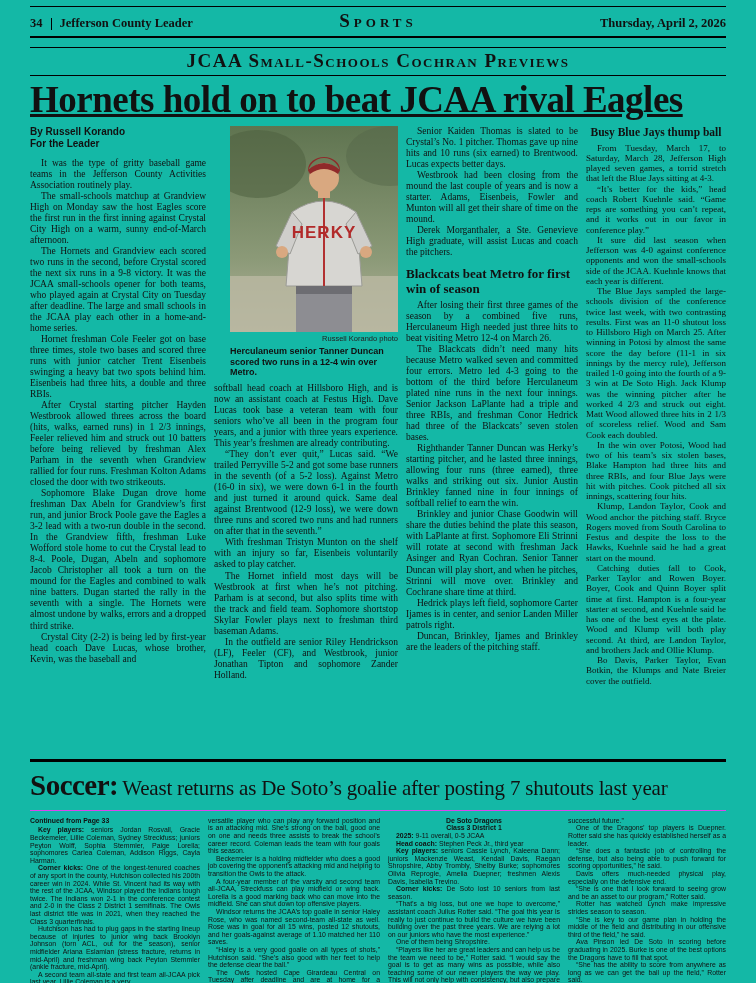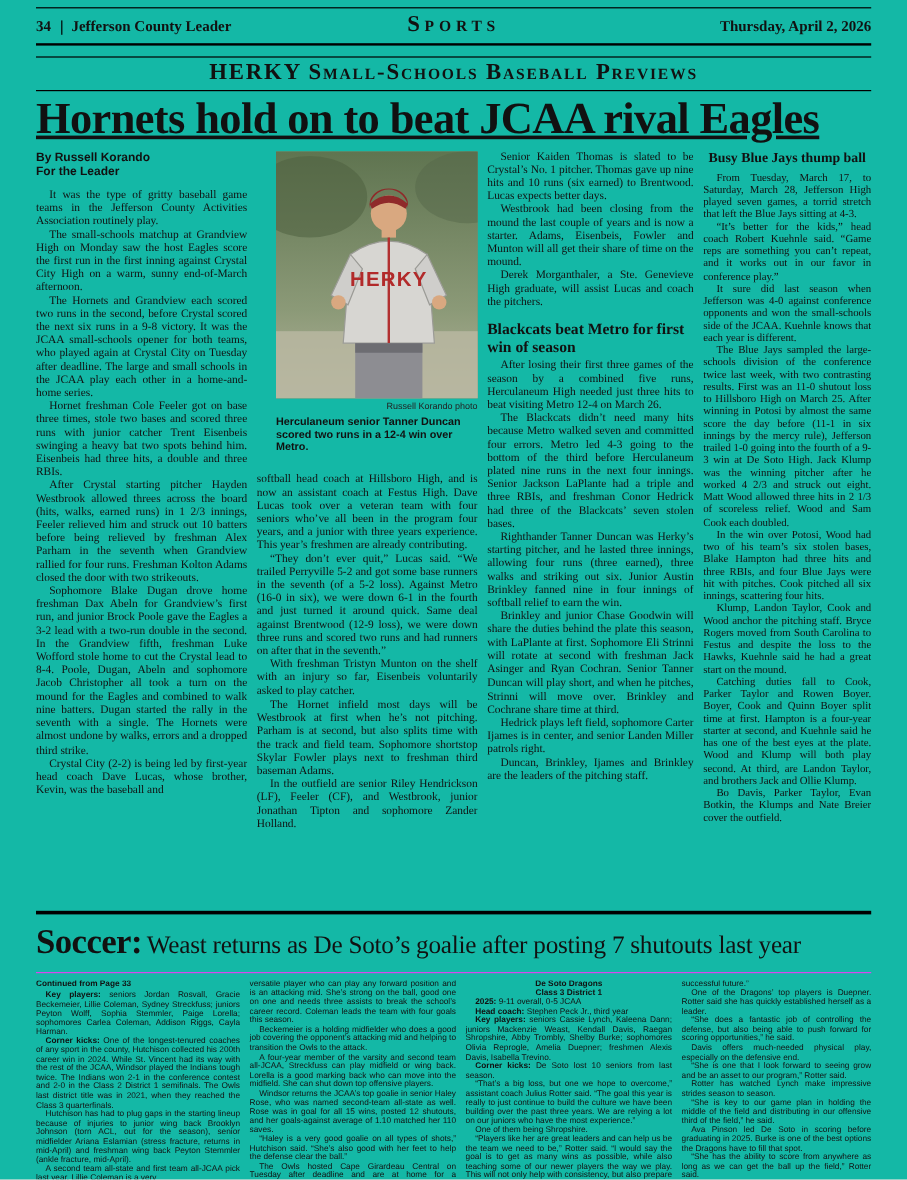--- a/index.html
+++ b/index.html
@@ -26,21 +26,21 @@
   .article-grid { display:grid; grid-template-columns:176px 184px 172px 140px; column-gap:8px; height:628px; overflow:hidden; }
   .col { overflow:hidden; }
   .bodytext { font-size:9.5px; line-height:1.16; text-align:justify; }
   .bodytext p { text-indent:11px; }
   .bodytext p.cont { text-indent:0; }
   .col-narrow .bodytext { font-size:9px; line-height:1.14; }
   .subhead { font-weight:bold; font-size:13px; line-height:1.12; margin:9px 0 4px; }
   .subhead-sm { font-weight:bold; font-size:11.5px; line-height:1.12; margin:0 0 4px;text-align:center; }
 
   
-  figure.photo { margin:0 0 17px;padding-left:16px; }
+  figure.photo { margin:0 0 5px;padding-left:16px; }
   figure.photo svg { display:block; width:184px; height:206px; background:#7c8c68; }
   .credit { font-family:"Liberation Sans", sans-serif; font-size:7.5px; text-align:right; color:#222; margin:2px 0 3px; }
   .caption { font-family:"Liberation Sans", sans-serif; font-weight:bold; font-size:9px; line-height:1.2; }
 
   
   .soccer-banner { border-top:3px solid #000; border-bottom:1px solid #d946ef; margin-top:5px; padding:7px 0 8px; white-space:nowrap; overflow:hidden; }
   .soccer-label { font-weight:bold; font-size:29px; letter-spacing:-0.5px; }
   .soccer-headline { font-size:21px; font-weight:normal; letter-spacing:-0.2px; }
 
   
@@ -60,21 +60,21 @@
   <div class="topbar">
     <div class="left">
       <span>34</span>
       <span class="vdiv"></span>
       <span>Jefferson County Leader</span>
     </div>
     <div class="sports-title">Sports</div>
     <div class="right">Thursday, April 2, 2026</div>
   </div>
 
-  <div class="kicker">HERKY Small-Schools Baseball Previews</div>
+  <div class="kicker">JCAA Small-Schools Cochran Previews</div>
 
   <h1 class="headline">Hornets hold on to beat JCAA rival Eagles</h1>
 
   <div class="article-grid">
 
     <div class="col">
       <div class="byline">
         <div>By Russell Korando</div>
         <div>For the Leader</div>
       </div>
@@ -126,21 +126,21 @@
             <rect x="66" y="160" width="56" height="46" fill="#8d8d92"></rect>
             <path d="M66 160 l56 0 l0 8 l-56 0 z" fill="#6d6d72"></path>
           </g>
         </svg>
         <figcaption>
           <div class="credit">Russell Korando photo</div>
           <div class="caption">Herculaneum senior Tanner Duncan scored two runs in a 12-4 win over Metro.</div>
         </figcaption>
       </figure>
       <div class="bodytext">
-          <p class="cont">softball head coach at Hillsboro High, and is now an assistant coach at Festus High. Dave Lucas took over a veteran team with four seniors who’ve all been in the program four years, and a junior with three years experience. This year’s freshmen are already contributing.</p>
+          <p class="cont">softball head coach at Hillsboro High, and is now an assistant coach at Festus High. Dave Lucas took base a veteran team with four seniors who’ve all been in the program four years, and a junior with three years experience. This year’s freshmen are already contributing.</p>
           <p>“They don’t ever quit,” Lucas said. “We trailed Perryville 5-2 and got some base runners in the seventh (of a 5-2 loss). Against Metro (16-0 in six), we were down 6-1 in the fourth and just turned it around quick. Same deal against Brentwood (12-9 loss), we were down three runs and scored two runs and had runners on after that in the seventh.”</p>
           <p>With freshman Tristyn Munton on the shelf with an injury so far, Eisenbeis voluntarily asked to play catcher.</p>
           <p>The Hornet infield most days will be Westbrook at first when he’s not pitching. Parham is at second, but also splits time with the track and field team. Sophomore shortstop Skylar Fowler plays next to freshman third baseman Adams.</p>
           <p>In the outfield are senior Riley Hendrickson (LF), Feeler (CF), and Westbrook, junior Jonathan Tipton and sophomore Zander Holland.</p>
         </div>
     </div>
 
     <div class="col">
       <div class="bodytext">
           <p>Senior Kaiden Thomas is slated to be Crystal’s No. 1 pitcher. Thomas gave up nine hits and 10 runs (six earned) to Brentwood. Lucas expects better days.</p>

